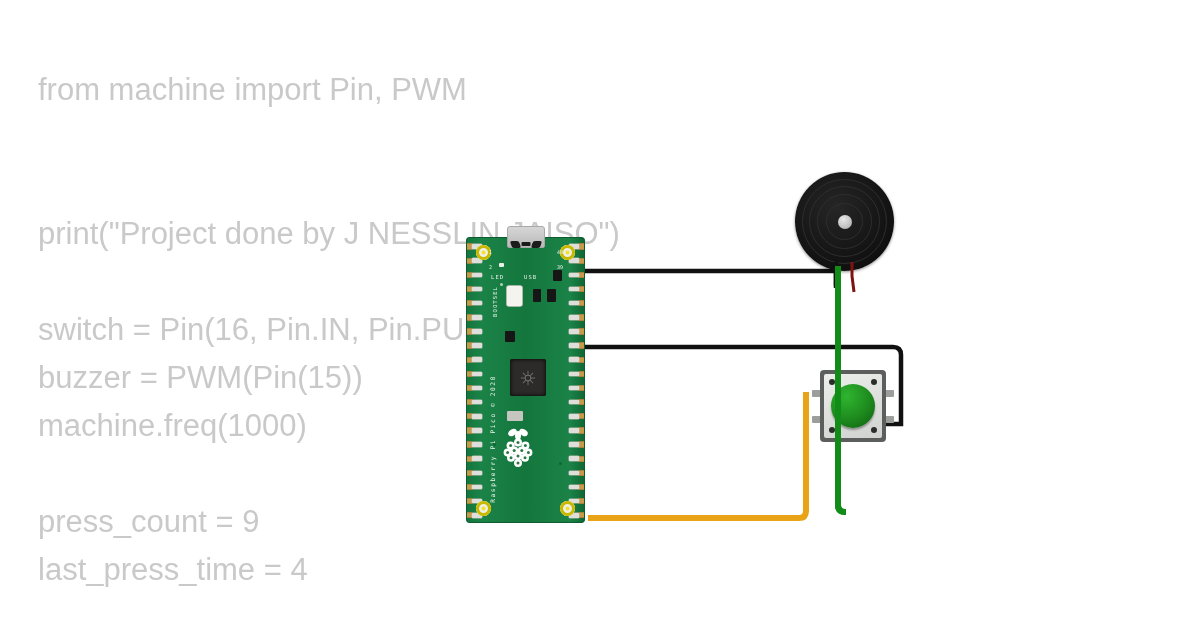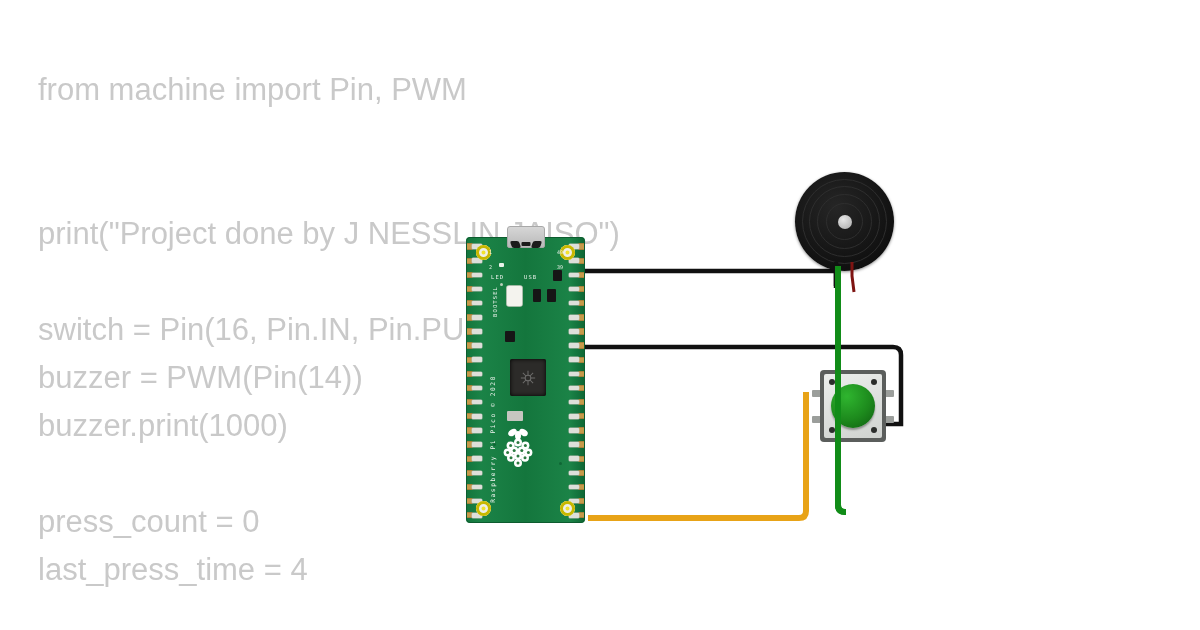--- a/index.html
+++ b/index.html
@@ -248,23 +248,23 @@
   #wires{ position:absolute; left:0;top:0;width:1200px;height:630px; z-index:2;}
   #wires-top{ position:absolute; left:0;top:0;width:1200px;height:630px; z-index:6; pointer-events:none;}
 </style>
 </head>
 <body>
 
 <div id="code-layer">
   <div class="code-line" style="top:74px">from machine import Pin, PWM</div>
   <div class="code-line" style="top:218px">print("Project done by J NESSLIN JAISO")</div>
   <div class="code-line" style="top:314px">switch = Pin(16, Pin.IN, Pin.PULL_UP)</div>
-  <div class="code-line" style="top:362px">buzzer = PWM(Pin(14))</div>
-  <div class="code-line" style="top:410px">buzzer.print(1000)</div>
-  <div class="code-line" style="top:506px">press_count = 0</div>
+  <div class="code-line" style="top:362px">buzzer = PWM(Pin(15))</div>
+  <div class="code-line" style="top:410px">machine.freq(1000)</div>
+  <div class="code-line" style="top:506px">press_count = 9</div>
   <div class="code-line" style="top:554px">last_press_time = 4</div>
 </div>
 
 <div id="circuit-layer">
 
   <svg id="wires" viewBox="0 0 1200 630">
 
     <path d="M 806 392 L 806 511 Q 806 518 799 518 L 588 518" fill="none" stroke="#e8a317" stroke-width="6" stroke-linecap="butt"></path>
 
     <path d="M 838 266 L 838 505 Q 838 512 845 512 L 846 512" fill="none" stroke="#118c18" stroke-width="6"></path>

